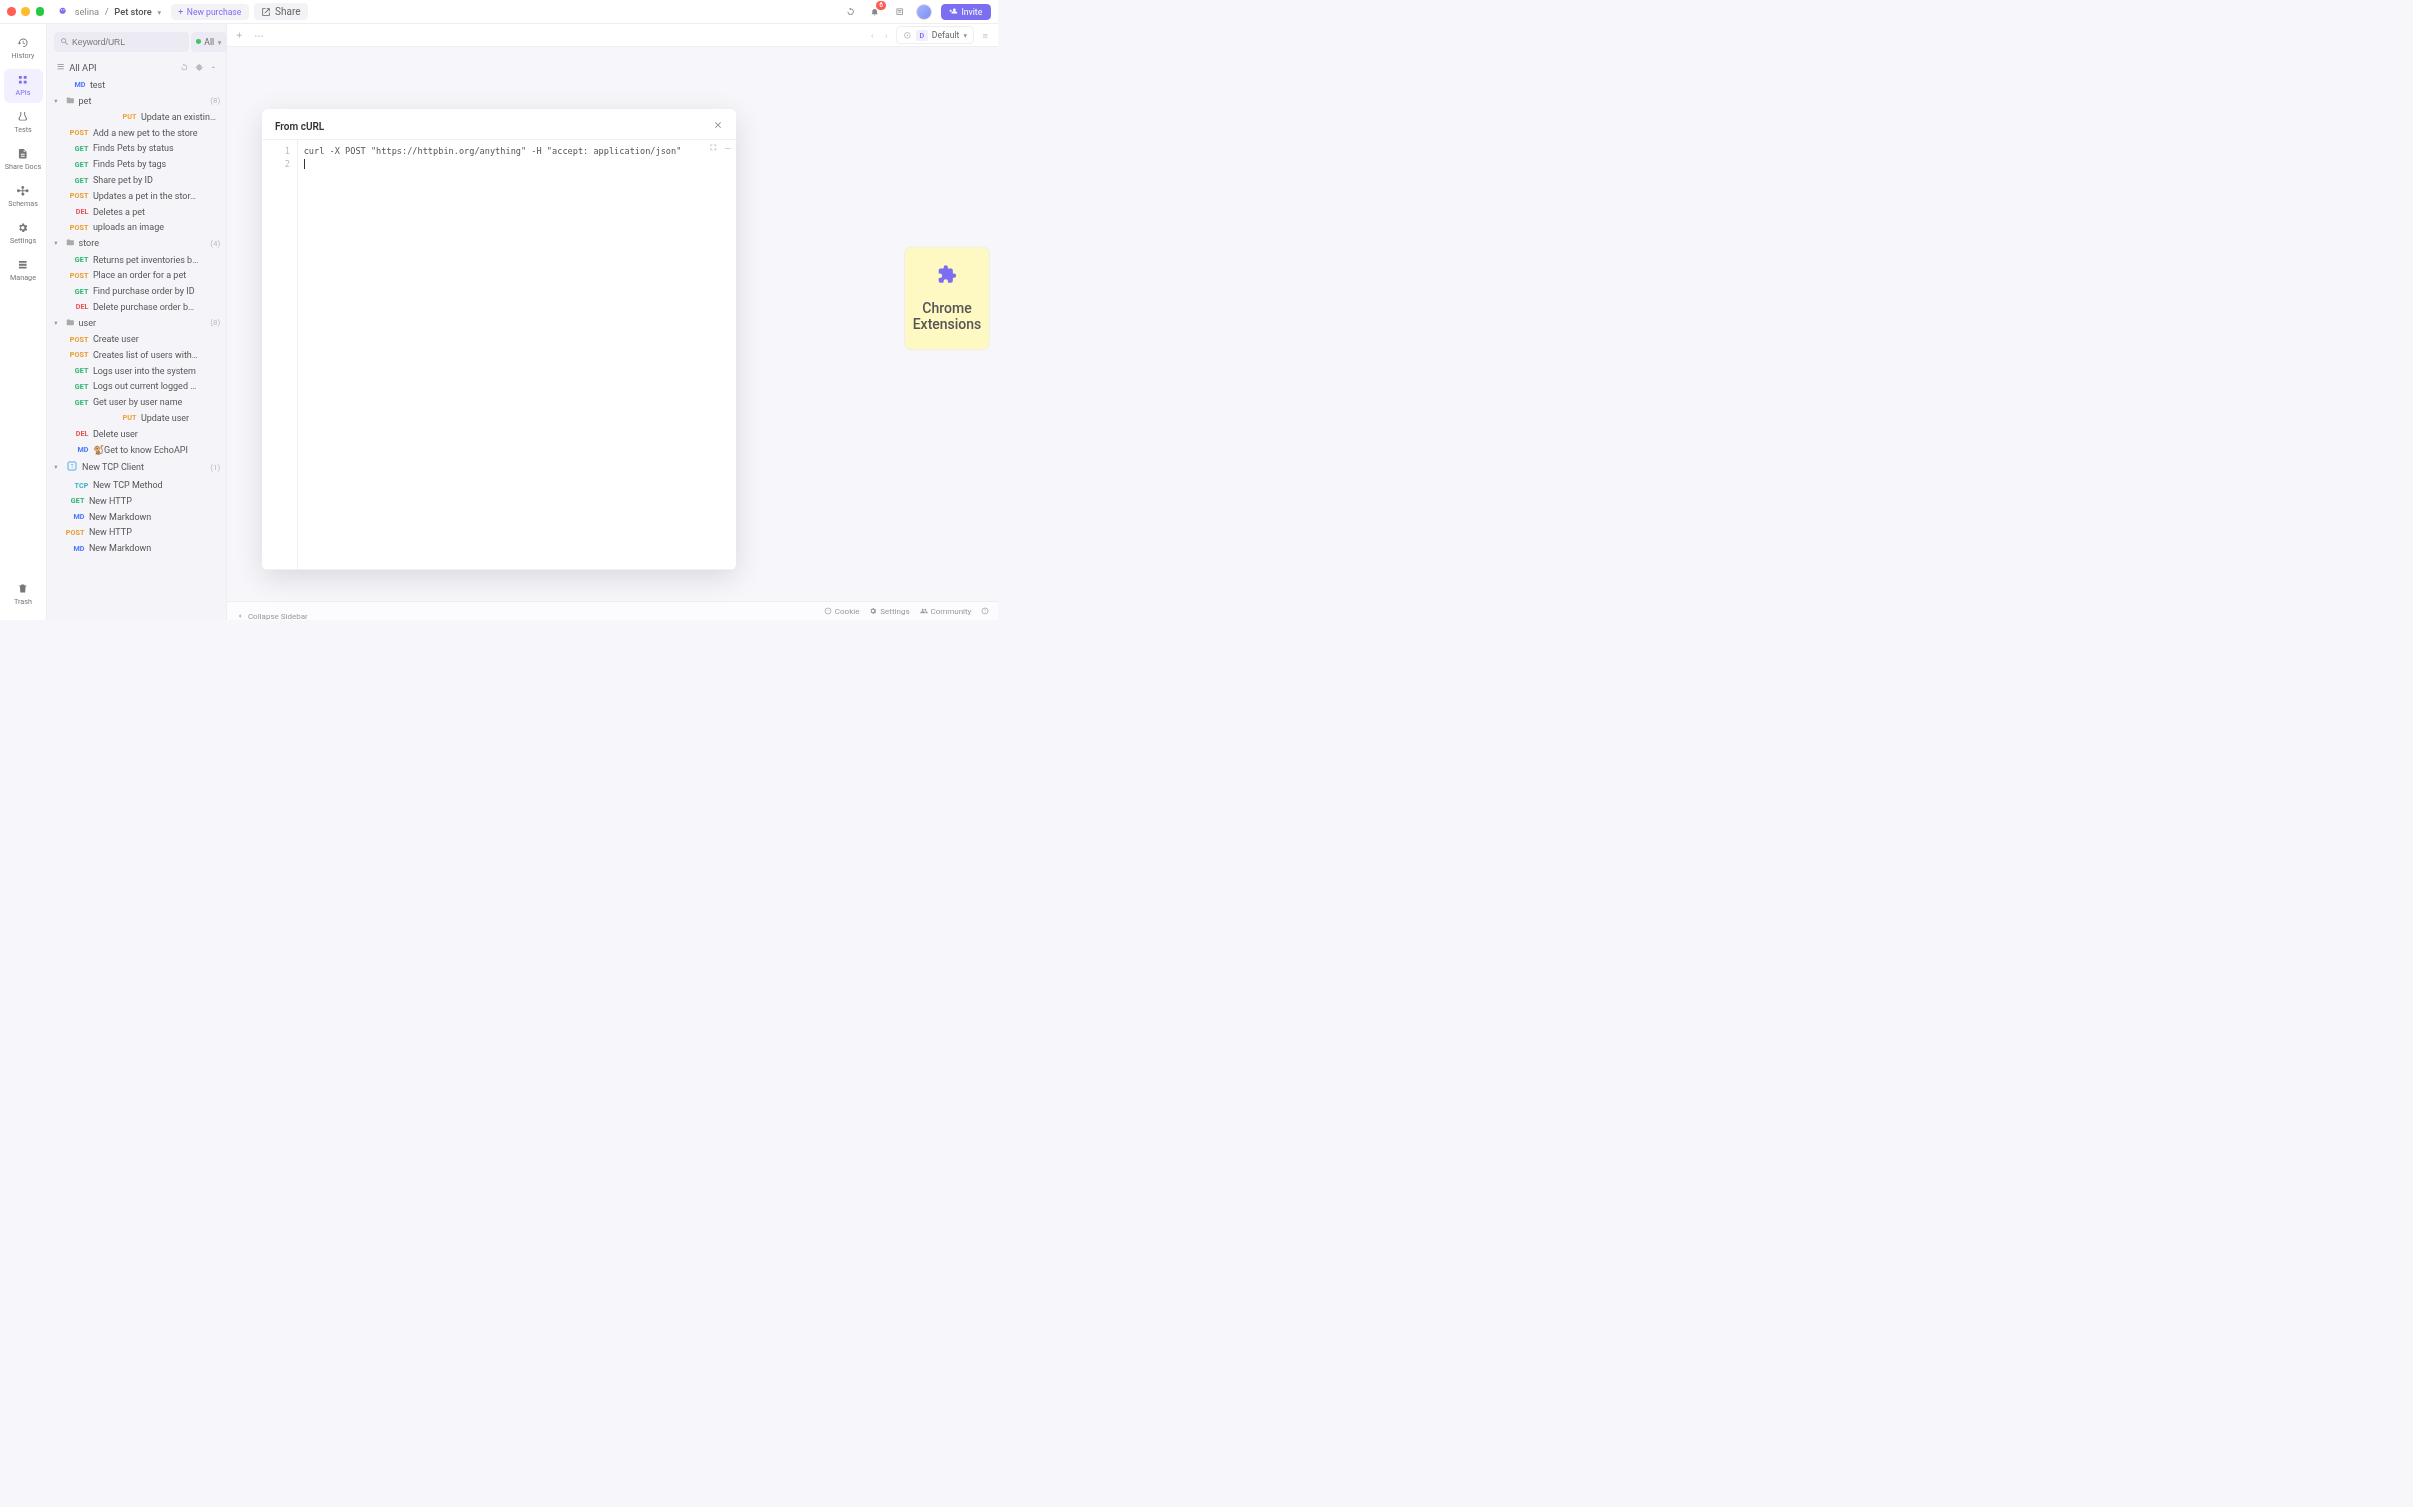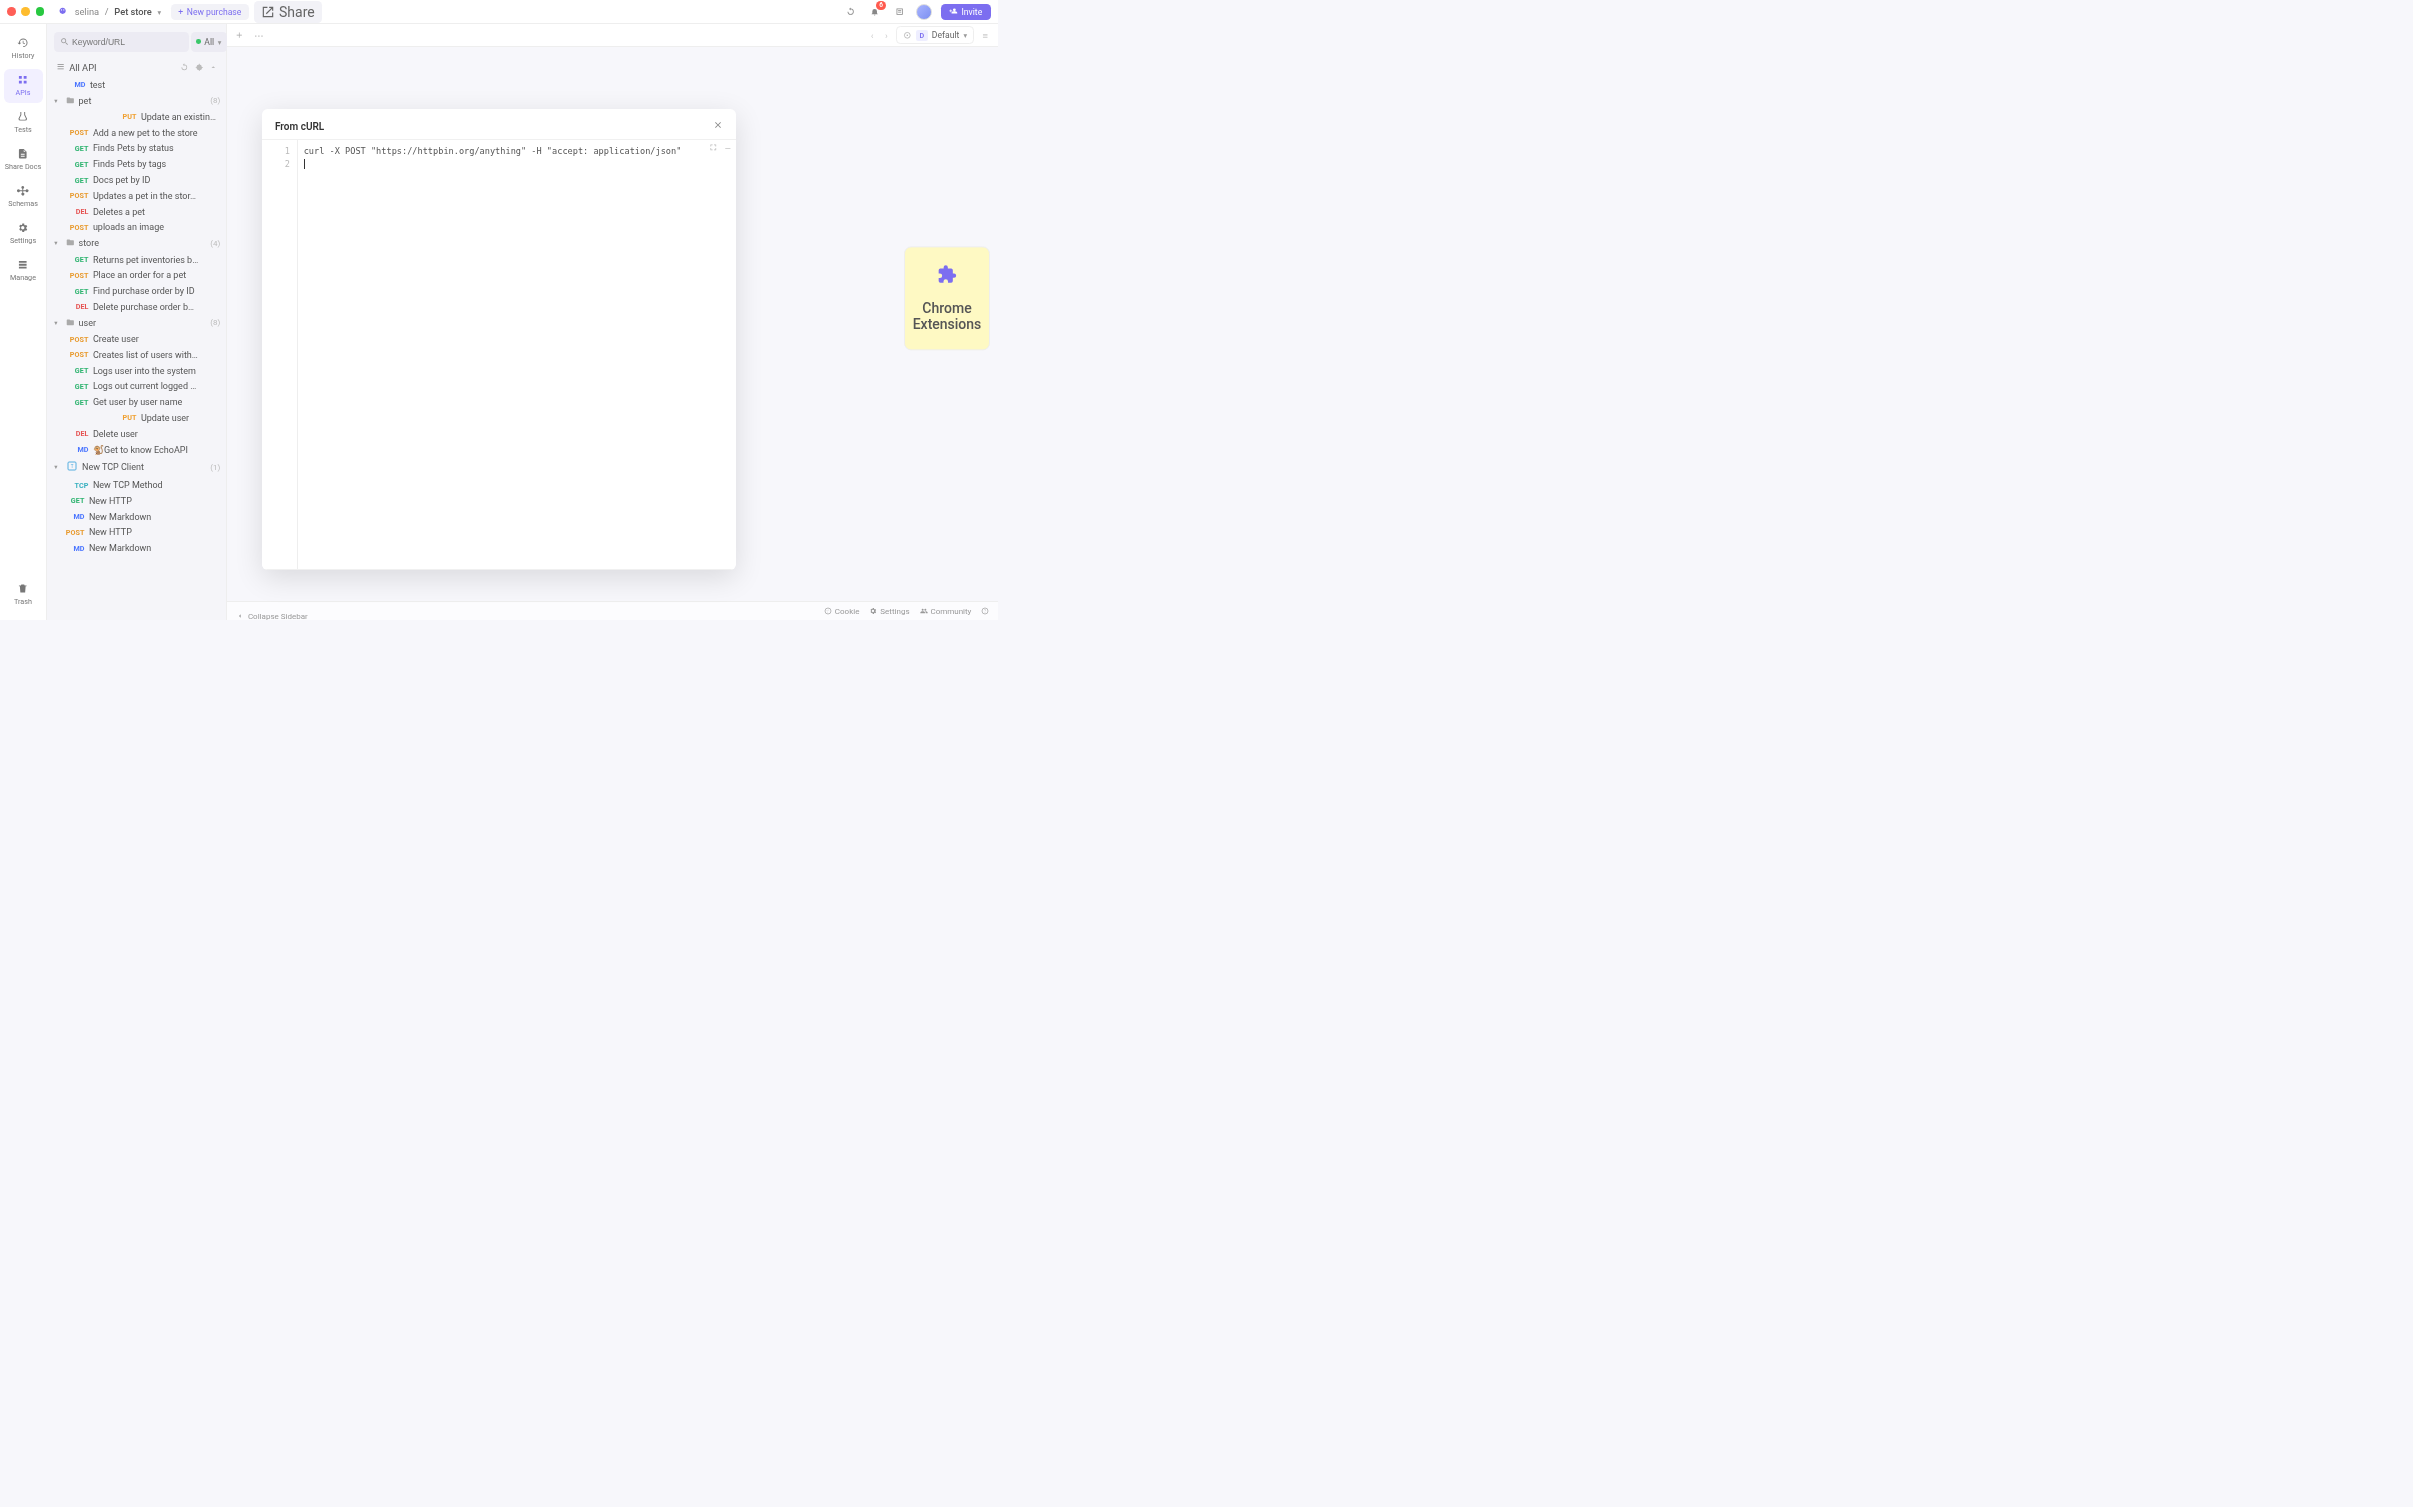--- a/index.html
+++ b/index.html
@@ -34,21 +34,21 @@
     .breadcrumb { display: flex; align-items: center; gap: 5.7px; color: #888; }
     .breadcrumb .proj { color: #555; font-weight: 500; }
     .btn-ghost {
       display: inline-flex; align-items: center; gap: 3.6px;
       padding: 2.9px 7.2px; border-radius: 4.3px; background: #f2f2f7;
       color: #7c6ef0; font-size: 8.6px; margin-left: 10px; cursor: pointer;
     }
     .btn-ghost2 {
       display: inline-flex; align-items: center; gap: 3.6px;
       padding: 2.9px 7.2px; border-radius: 4.3px; background: #f2f2f7;
-      color: #666; font-size: 14px; margin-left: 5.7px; cursor: pointer;
+      color: #666; font-size: 10px; margin-left: 5.7px; cursor: pointer;
     }
     .titlebar-right { margin-left: auto; display: flex; align-items: center; gap: 8.6px; }
     .icon-btn {
       width: 16px; height: 16px; display: flex; align-items: center; justify-content: center;
       color: #888; cursor: pointer; border-radius: 2.9px;
     }
     .notif-wrap { position: relative; }
     .notif-badge {
       position: absolute; top: -2.9px; right: -2.9px;
       background: #ff5a4e; color: #fff; font-size: 6.5px; font-weight: 600;
@@ -387,21 +387,21 @@
       <div class="tree-item endpoint" style="padding-left: 20px;">
         <span class="method m-get">GET</span>
         <span class="lbl">Finds Pets by status</span>
       </div>
       <div class="tree-item endpoint" style="padding-left: 20px;">
         <span class="method m-get">GET</span>
         <span class="lbl">Finds Pets by tags</span>
       </div>
       <div class="tree-item endpoint" style="padding-left: 20px;">
         <span class="method m-get">GET</span>
-        <span class="lbl">Docs pet by ID</span>
+        <span class="lbl">Share pet by ID</span>
       </div>
       <div class="tree-item endpoint" style="padding-left: 20px;">
         <span class="method m-post">POST</span>
         <span class="lbl">Updates a pet in the stor…</span>
       </div>
       <div class="tree-item endpoint" style="padding-left: 20px;">
         <span class="method m-del">DEL</span>
         <span class="lbl">Deletes a pet</span>
       </div>
       <div class="tree-item endpoint" style="padding-left: 20px;">

